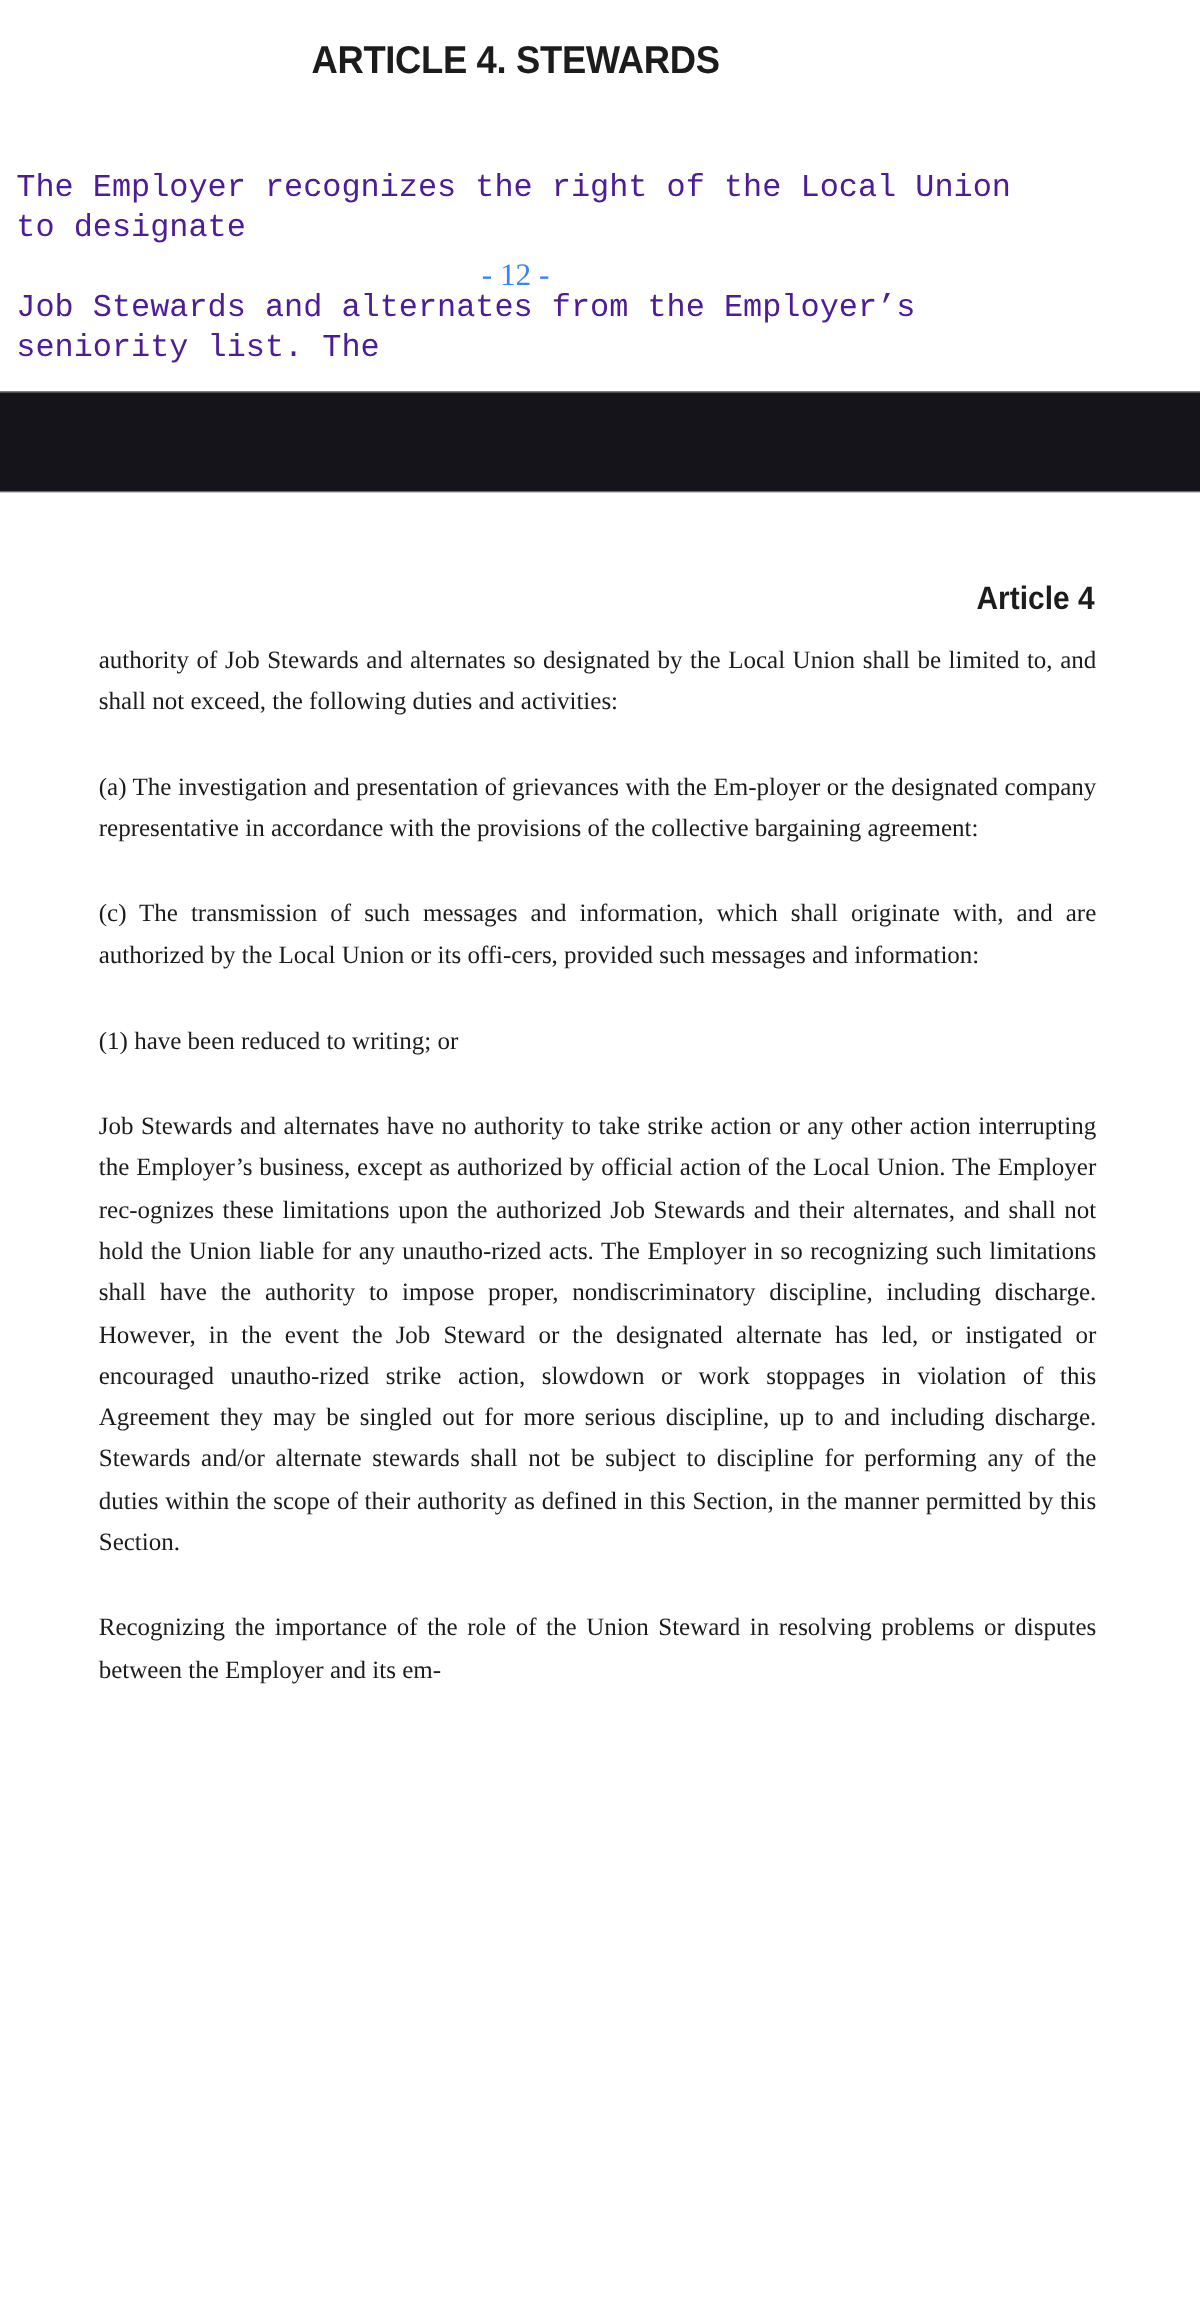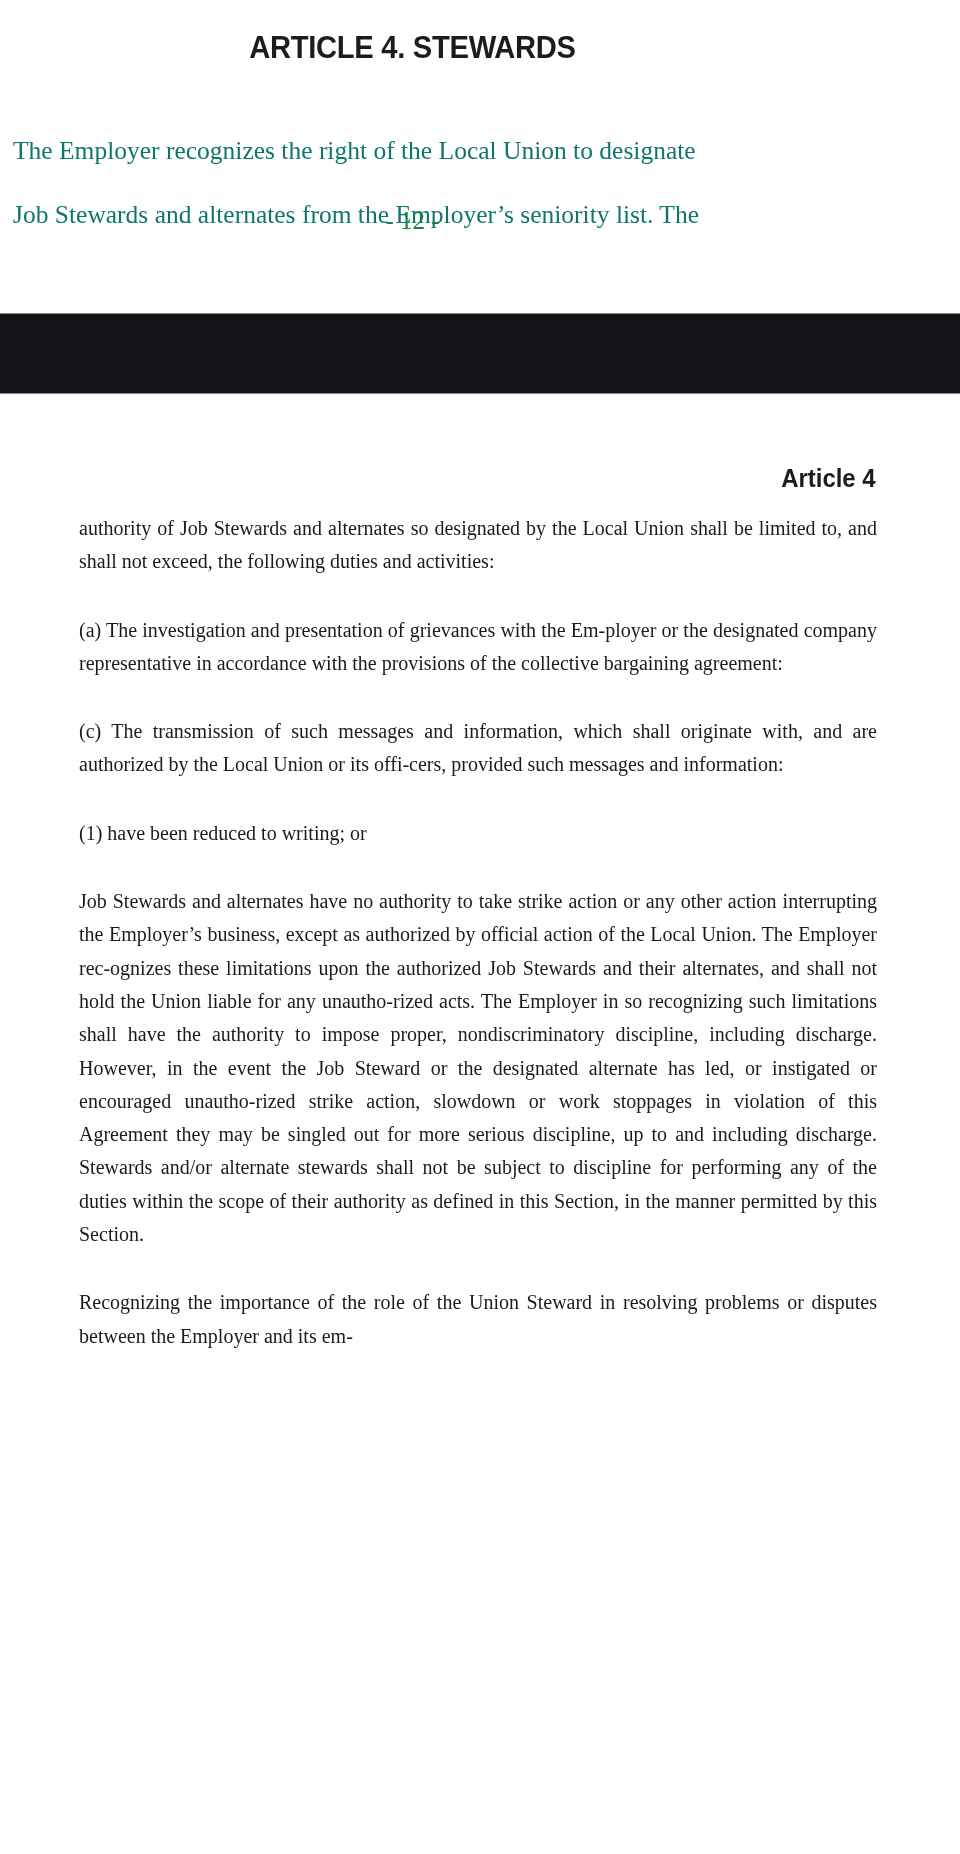--- a/index.html
+++ b/index.html
@@ -33,35 +33,35 @@
       letter-spacing: -0.3px;
       color: #1c1c1c;
       transform: scaleX(0.94);
       transform-origin: 412px 0;
     }
     .top-body {
       position: absolute;
       left: 13px;
       top: 103px;
       width: 800px;
-      font-family: Liberation Serif, serif;
+      font-family: Liberation Mono, monospace;
       font-size: 25.5px;
       line-height: 32px;
-      color: #0f766e;
+      color: #4c1d95;
       white-space: pre-line;
     }
     .page-number {
       position: absolute;
       left: 0;
       width: 825px;
       top: 207px;
       text-align: center;
       font-family: "Liberation Serif", serif;
       font-size: 25px;
-      color: #15803d;
+      color: #3b82f6;
     }
     .divider-band {
       position: absolute;
       left: 0;
       top: 313px;
       width: 960px;
       height: 81px;
       background: #15141b;
       border-top: 1px solid #8c8c8c;
       border-bottom: 1px solid #8c8c8c;

